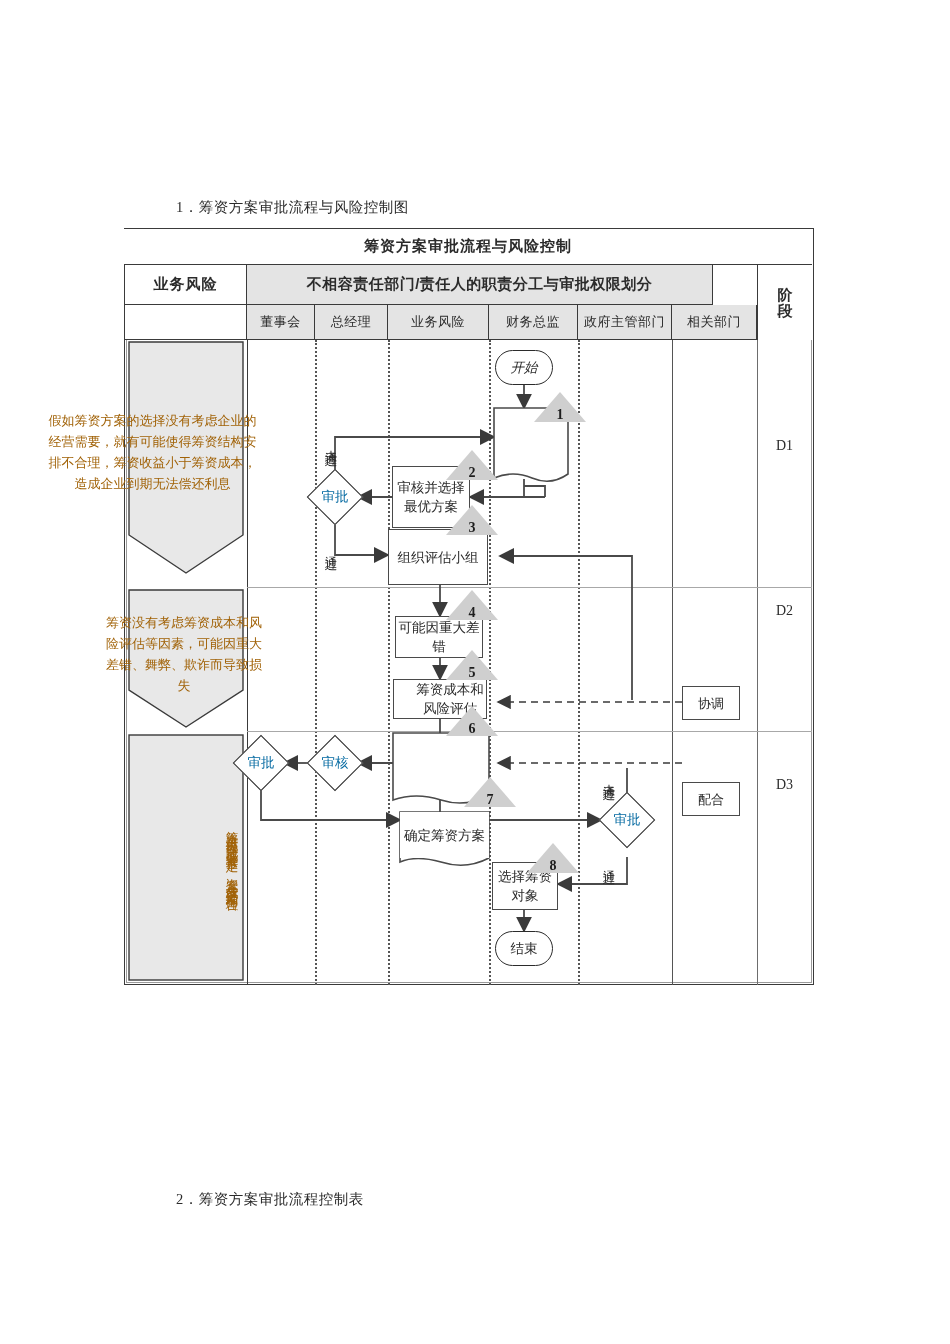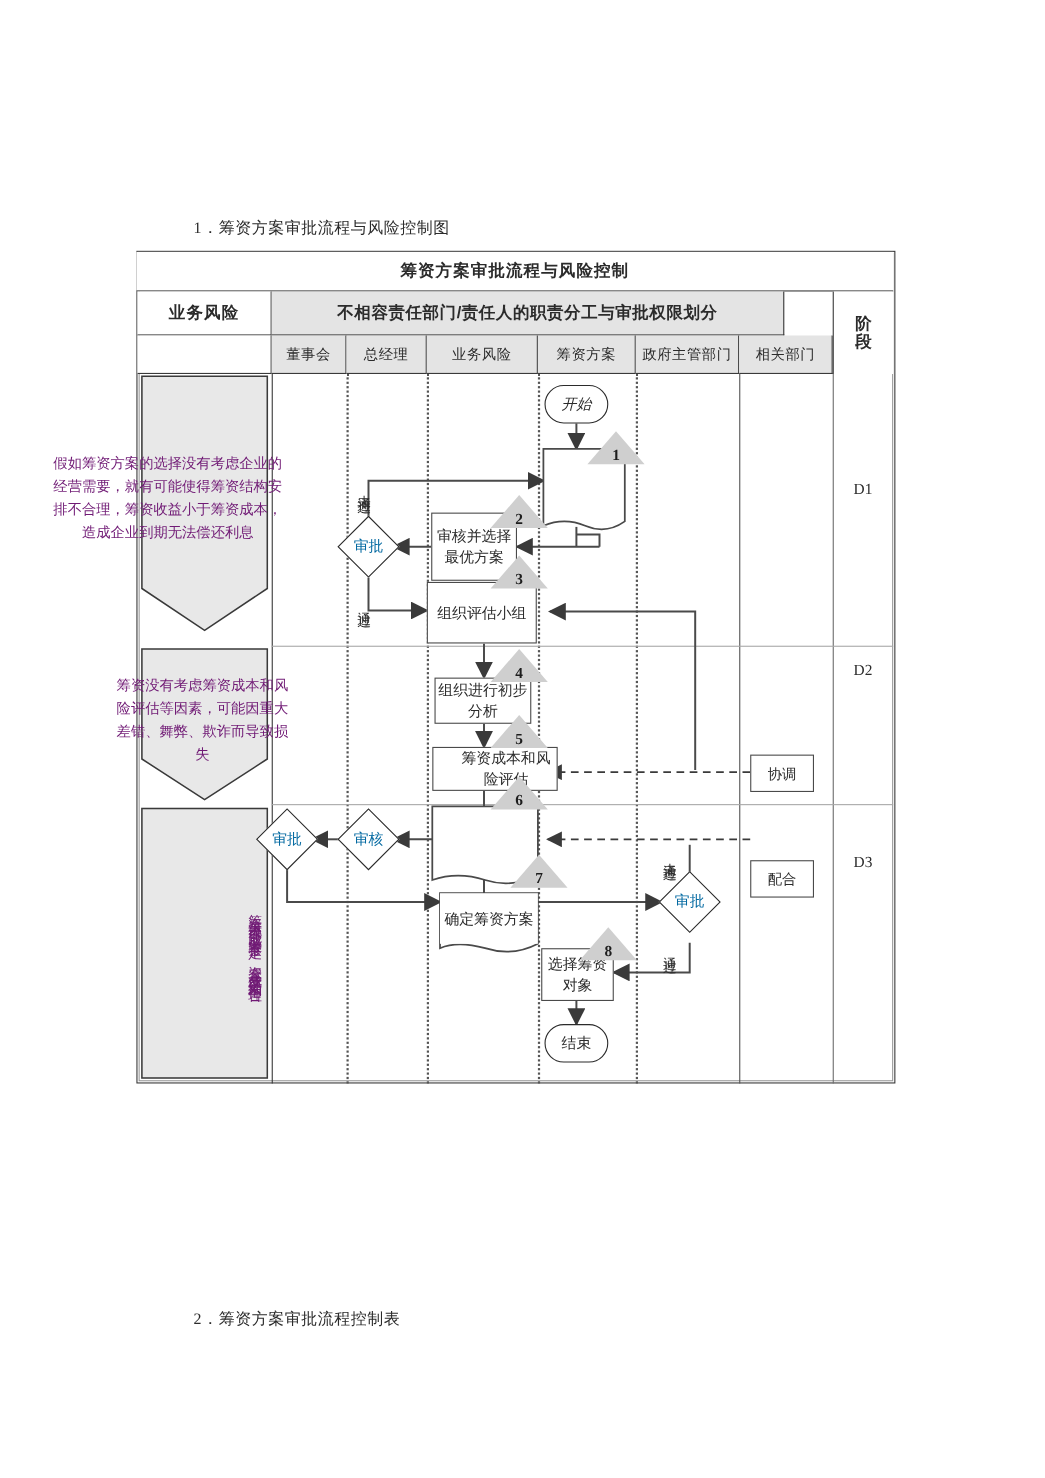--- a/index.html
+++ b/index.html
@@ -53,21 +53,21 @@
   .lane-sep{position:absolute;width:0;border-left:2px dotted #555;}
   .lane-sep-solid{position:absolute;width:0;border-left:1px solid #555;}
   .row-div{position:absolute;height:0;border-top:1px solid #a8a8a8;}
 
   .riskcol-div{position:absolute;left:247px;top:340px;width:0;height:645px;border-left:1.8px solid #3a3a3a;}
   .stagecol-div{position:absolute;left:757px;top:340px;width:0;height:645px;border-left:1.2px solid #6d6d6d;}
 
   .stage-lbl{position:absolute;width:55px;text-align:center;font-size:14px;
              font-family:"Liberation Serif","DejaVu Serif",serif;color:#2b2b2b;}
 
-  .risk-text{position:absolute;font-size:13px;line-height:21px;color:#701a75;text-align:center;}
+  .risk-text{position:absolute;font-size:13px;line-height:21px;color:#a16207;text-align:center;}
 
   .vtext{writing-mode:vertical-rl;text-orientation:upright;letter-spacing:2px;}
 
   
   .node{position:absolute;box-sizing:border-box;display:flex;align-items:center;justify-content:center;
         text-align:center;font-size:13.5px;line-height:19px;background:#fff;color:#2b2b2b;}
   .rect{border:1.6px solid #4a4a4a;}
   .term{border:1.8px solid #2b2b2b;border-radius:22px;}
   .smallbox{border:1.6px solid #4a4a4a;font-size:13px;}
 
@@ -105,21 +105,21 @@
   <div class="hdr-stage">
     <span>阶</span>
     <span>段</span>
   </div>
 
   <div class="hdr-riskblank"></div>
 
   <div class="lane-h" style="left:247px;width:68px;">董事会</div>
   <div class="lane-h" style="left:315px;width:73px;">总经理</div>
   <div class="lane-h" style="left:388px;width:101px;">业务风险</div>
-  <div class="lane-h" style="left:489px;width:89px;">筹资方案</div>
+  <div class="lane-h" style="left:489px;width:89px;">财务总监</div>
   <div class="lane-h" style="left:578px;width:94px;">政府主管部门</div>
   <div class="lane-h" style="left:672px;width:85px;">相关部门</div>
 
   <div class="riskcol-div"></div>
   <div class="stagecol-div"></div>
   <div class="lane-sep" style="left:315px;top:340px;height:645px;"></div>
   <div class="lane-sep" style="left:388px;top:340px;height:645px;"></div>
   <div class="lane-sep" style="left:489px;top:340px;height:645px;"></div>
   <div class="lane-sep" style="left:578px;top:340px;height:645px;"></div>
   <div class="lane-sep-solid" style="left:672px;top:340px;height:645px;"></div>
@@ -234,23 +234,23 @@
     <path d="M400,812 L489,812 L489,858 Q466,870 441,862 Q416,855 400,862 Z" fill="#fff" stroke="#4a4a4a" stroke-width="1.6"></path>
   </svg>
 
   <div class="node term" style="left:495px;top:350px;width:58px;height:35px;font-style:italic;">开始</div>
 
 
   <div class="node rect" style="left:392px;top:466px;width:78px;height:62px;padding:2px 3px;">审核并选择最优方案</div>
 
   <div class="node rect" style="left:388px;top:529px;width:100px;height:56px;">组织评估小组</div>
 
-  <div class="node rect" style="left:395px;top:616px;width:88px;height:42px;">组织进行初步分析</div>
-
-  <div class="node rect" style="left:393px;top:679px;width:114px;height:40px;padding-left:20px;">筹资成本和风险评估</div>
+  <div class="node rect" style="left:395px;top:616px;width:88px;height:42px;">可能因重大差错</div>
+
+  <div class="node rect" style="left:393px;top:679px;width:94px;height:40px;padding-left:20px;">筹资成本和风险评估</div>
 
 
   <div class="node" style="left:400px;top:812px;width:89px;height:46px;">确定筹资方案</div>
 
   <div class="node rect" style="left:492px;top:862px;width:66px;height:48px;">选择筹资对象</div>
 
   <div class="node term" style="left:495px;top:931px;width:58px;height:35px;">结束</div>
 
   <div class="diamond" style="left:315px;top:477px;width:40px;height:40px;"></div>
   <div class="diamond-lbl" style="left:313px;top:487px;width:44px;height:20px;">审批</div>

